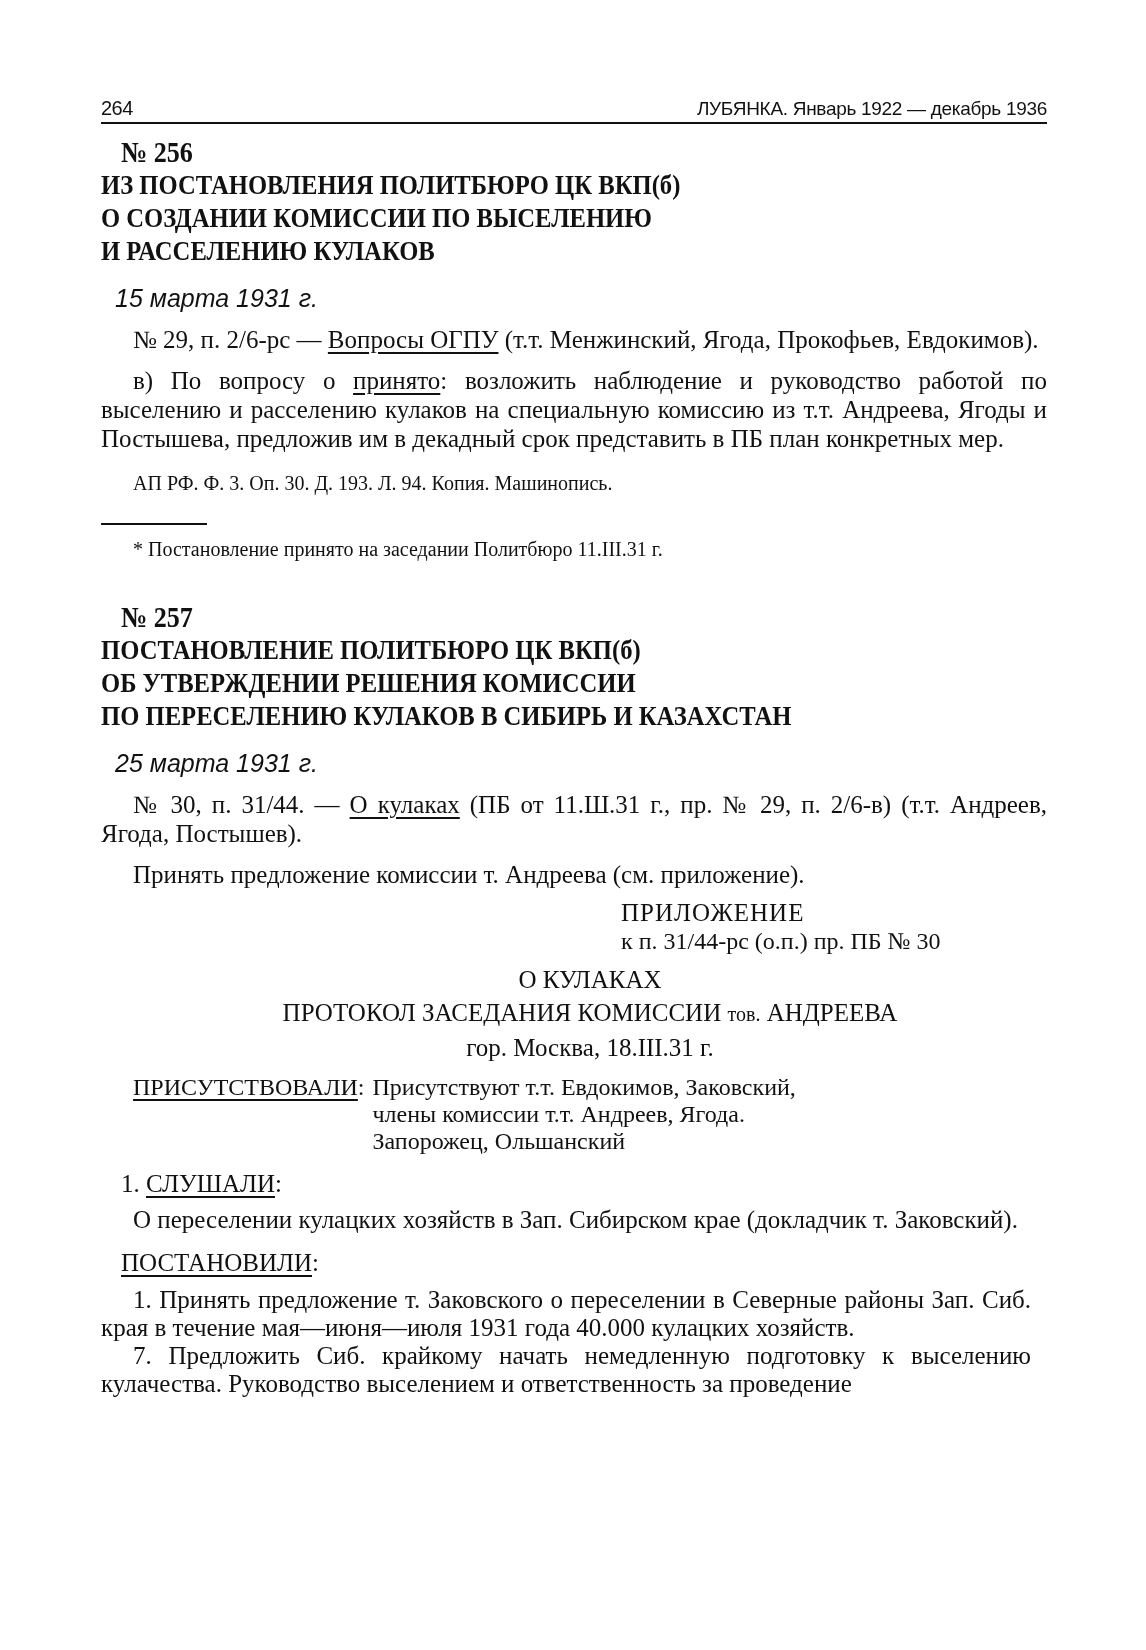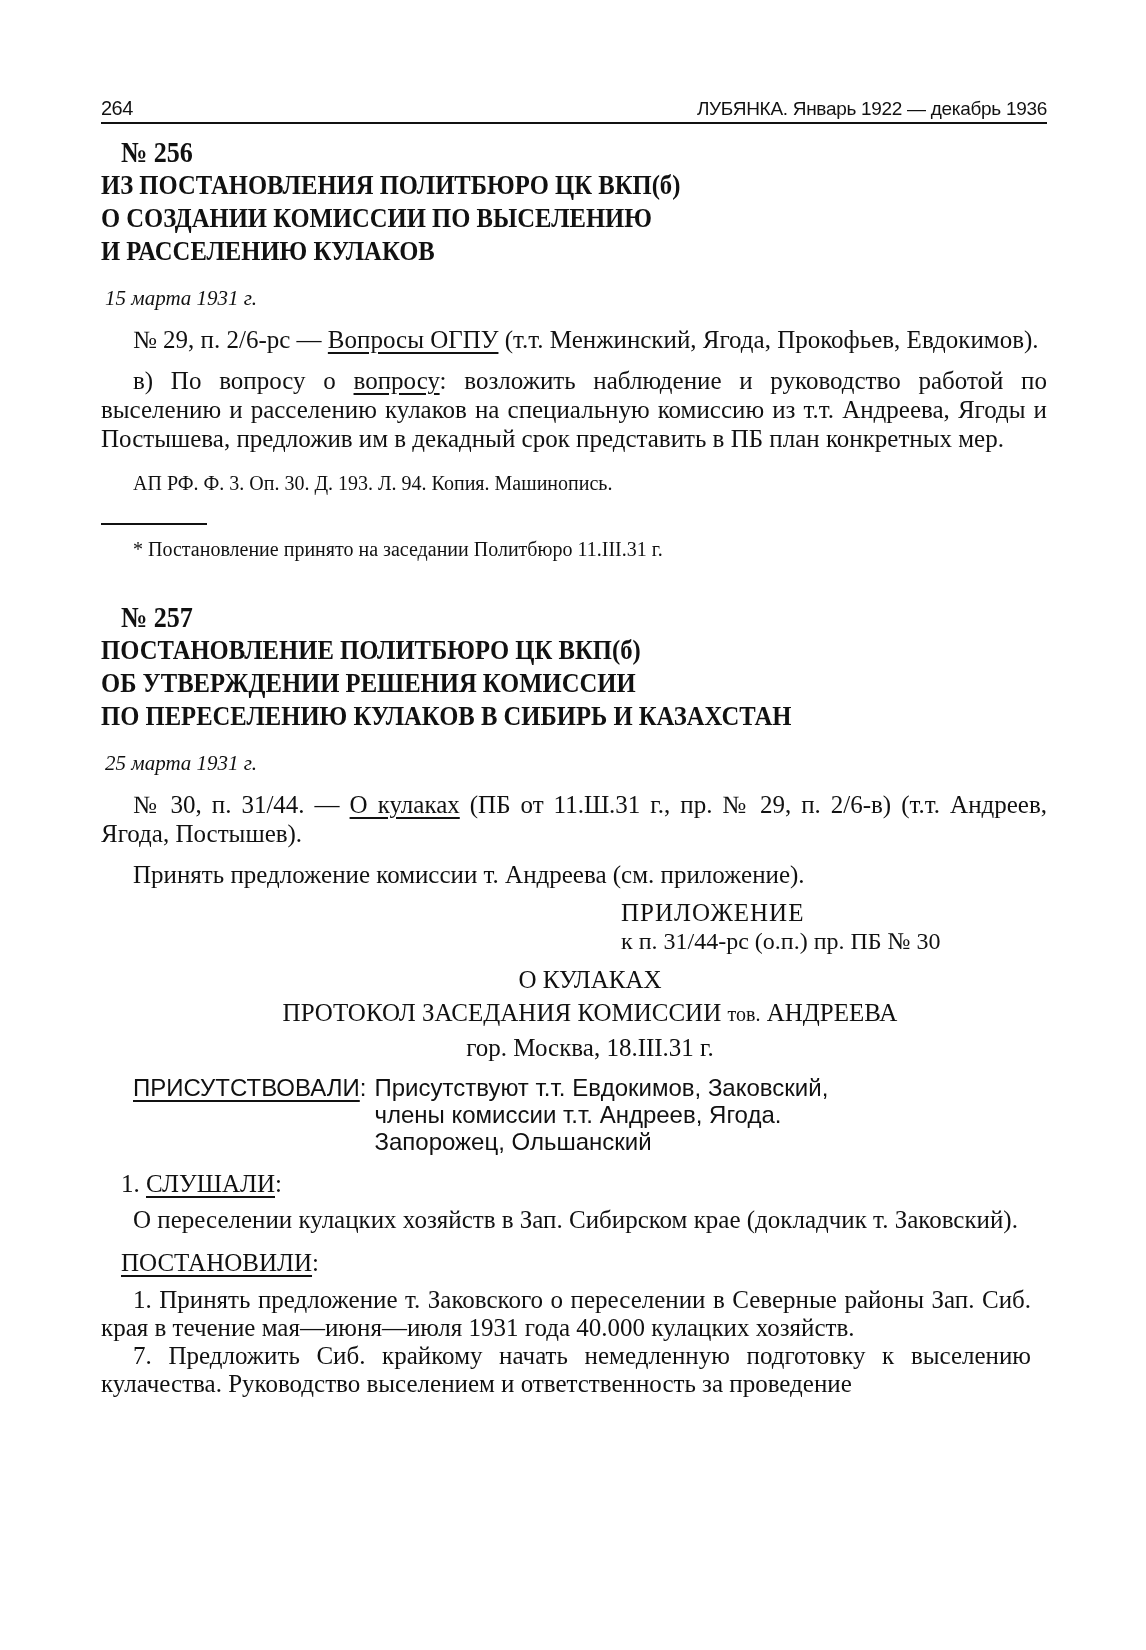--- a/index.html
+++ b/index.html
@@ -7,36 +7,36 @@
   .page { position: absolute; left: 101px; top: 90px; width: 946px; }
   .sans { font-family: "Liberation Sans", "DejaVu Sans", sans-serif; }
 
   .running-head { display: flex; justify-content: space-between; align-items: flex-end; font-size: 20px; height: 30px; }
   .running-head .pageno { font-size: 20px; letter-spacing: -0.5px; }
   .running-head .runtitle { font-size: 19px; letter-spacing: -0.3px; }
   .head-rule { border-top: 2.5px solid #111; margin-top: 2px; }
 
   .docno { font-family: "Liberation Serif", serif; font-weight: bold; font-size: 29px; margin: 12px 0 0 20px; line-height: 32px; transform: scaleX(0.9); transform-origin: left; }
   .doctitle { font-family: "Liberation Serif", serif; font-weight: bold; font-size: 28px; line-height: 33px; margin: 0; transform: scaleX(0.88); transform-origin: left; white-space: nowrap; }
-  .docdate { font-family: Liberation Serif, serif; font-style: italic; font-size: 21px; margin: 16px 0 0 4px; line-height: 30px; }
+  .docdate { font-family: Liberation Sans, sans-serif; font-style: italic; font-size: 25px; margin: 16px 0 0 14px; line-height: 30px; }
 
   p.body { font-family: Liberation Serif, serif; font-size: 25px; line-height: 29px; margin: 12px 0 0 0; text-indent: 32px; text-align: justify; }
   .u { text-decoration: underline; text-underline-offset: 4px; text-decoration-thickness: 1.5px; }
 
   p.archive { font-family: "Liberation Serif", serif; font-size: 20px; margin: 18px 0 0 32px; line-height: 24px; }
   .fn-rule { width: 106px; border-top: 2px solid #111; margin: 28px 0 0 0; }
   p.footnote { font-family: "Liberation Serif", serif; font-size: 20px; margin: 12px 0 0 32px; line-height: 24px; }
 
   .appendix { margin-top: 10px; font-family: "Liberation Serif", serif; }
   .appendix-label { margin-left: 520px; font-size: 25px; line-height: 28px; letter-spacing: 1px; }
   .appendix-ref { margin-left: 520px; font-size: 24px; line-height: 28px; }
   .center { text-align: center; font-family: "Liberation Serif", serif; font-size: 25px; line-height: 33px; margin-left: 32px; }
   .center .small { font-size: 20px; }
 
-  .attend { display: flex; margin: 10px 0 0 32px; font-family: Liberation Sans, sans-serif; font-size: 24px; line-height: 27px; }
+  .attend { display: flex; margin: 10px 0 0 32px; font-family: Liberation Serif, serif; font-size: 24px; line-height: 27px; }
   .attend .label { white-space: nowrap; }
   .attend .names { margin-left: 8px; }
 
   .section-head { font-family: "Liberation Serif", serif; font-size: 25px; margin: 14px 0 0 20px; line-height: 30px; }
 
   ol.decisions { list-style: none; margin: 8px 16px 0 0; padding: 0; }
   ol.decisions li { font-family: "Liberation Serif", serif; font-size: 25px; line-height: 28px; text-indent: 32px; text-align: justify; }
 </style>
 </head>
 <body>
@@ -51,21 +51,21 @@
 
   <section>
     <div class="docno">№ 256</div>
     <div class="doctitle">ИЗ ПОСТАНОВЛЕНИЯ ПОЛИТБЮРО ЦК ВКП(б)</div>
     <div class="doctitle">О СОЗДАНИИ КОМИССИИ ПО ВЫСЕЛЕНИЮ</div>
     <div class="doctitle">И РАССЕЛЕНИЮ КУЛАКОВ</div>
     <div class="docdate">15 марта 1931 г.</div>
 
     <p class="body"><span>№ 29, п. 2/6-рс — </span><span class="u">Вопросы ОГПУ</span><span> (т.т. Менжинский, Ягода, Прокофьев, Евдокимов).</span></p>
 
-    <p class="body"><span>в) По вопросу о </span><span class="u">вопросу</span><span>: возложить наблюдение и руководство работой по выселению и расселению кулаков на специальную комиссию из т.т. Андреева, Ягоды и Постышева, предложив им в декадный срок представить в ПБ план конкретных мер.</span></p>
+    <p class="body"><span>в) По вопросу о </span><span class="u">принято</span><span>: возложить наблюдение и руководство работой по выселению и расселению кулаков на специальную комиссию из т.т. Андреева, Ягоды и Постышева, предложив им в декадный срок представить в ПБ план конкретных мер.</span></p>
 
     <p class="archive">АП РФ. Ф. 3. Оп. 30. Д. 193. Л. 94. Копия. Машинопись.</p>
     <div class="fn-rule"></div>
     <p class="footnote">* Постановление принято на заседании Политбюро 11.III.31 г.</p>
   </section>
 
   <section style="margin-top:40px;">
     <div class="docno">№ 257</div>
     <div class="doctitle">ПОСТАНОВЛЕНИЕ ПОЛИТБЮРО ЦК ВКП(б)</div>
     <div class="doctitle">ОБ УТВЕРЖДЕНИИ РЕШЕНИЯ КОМИССИИ</div>

